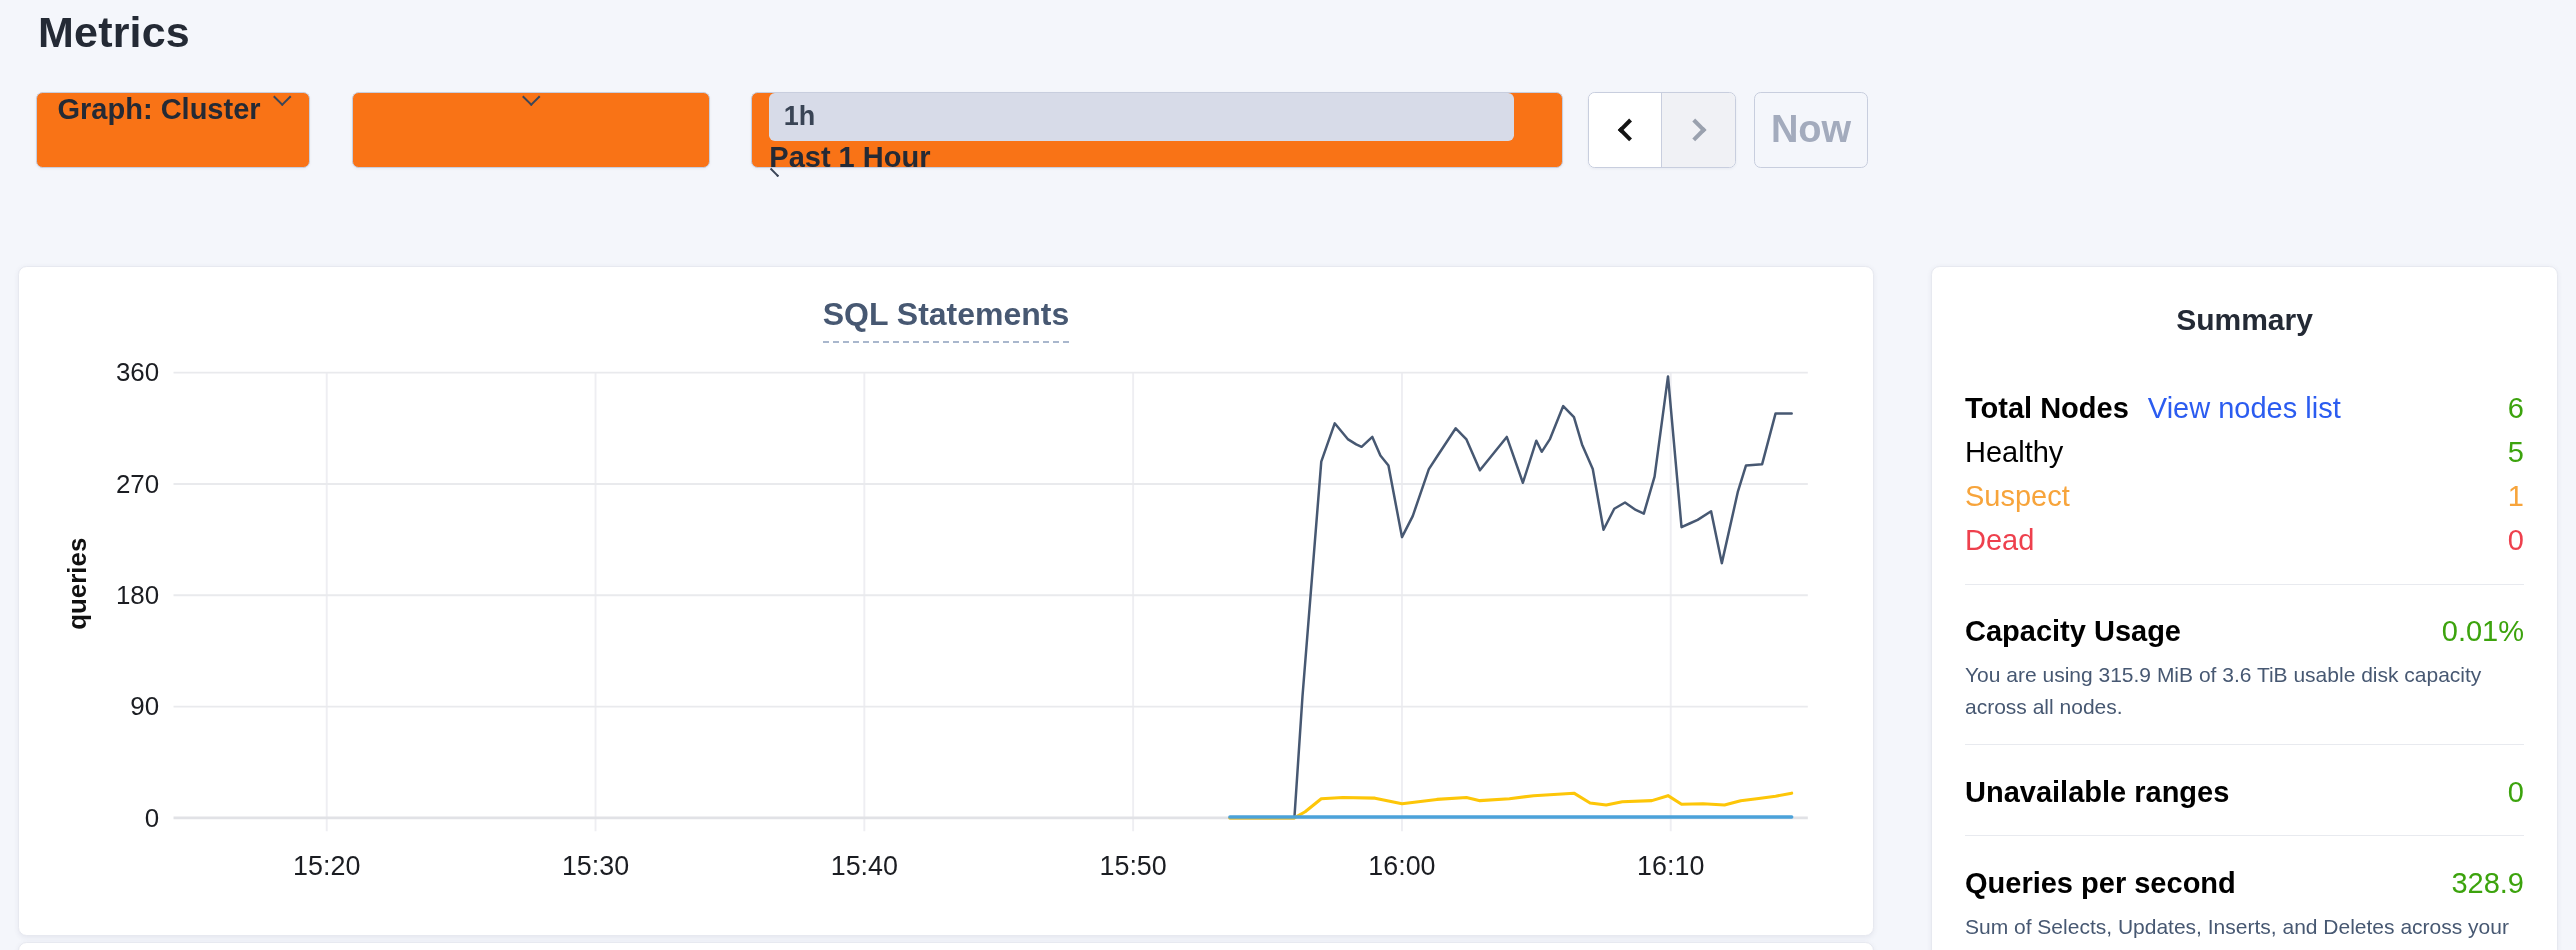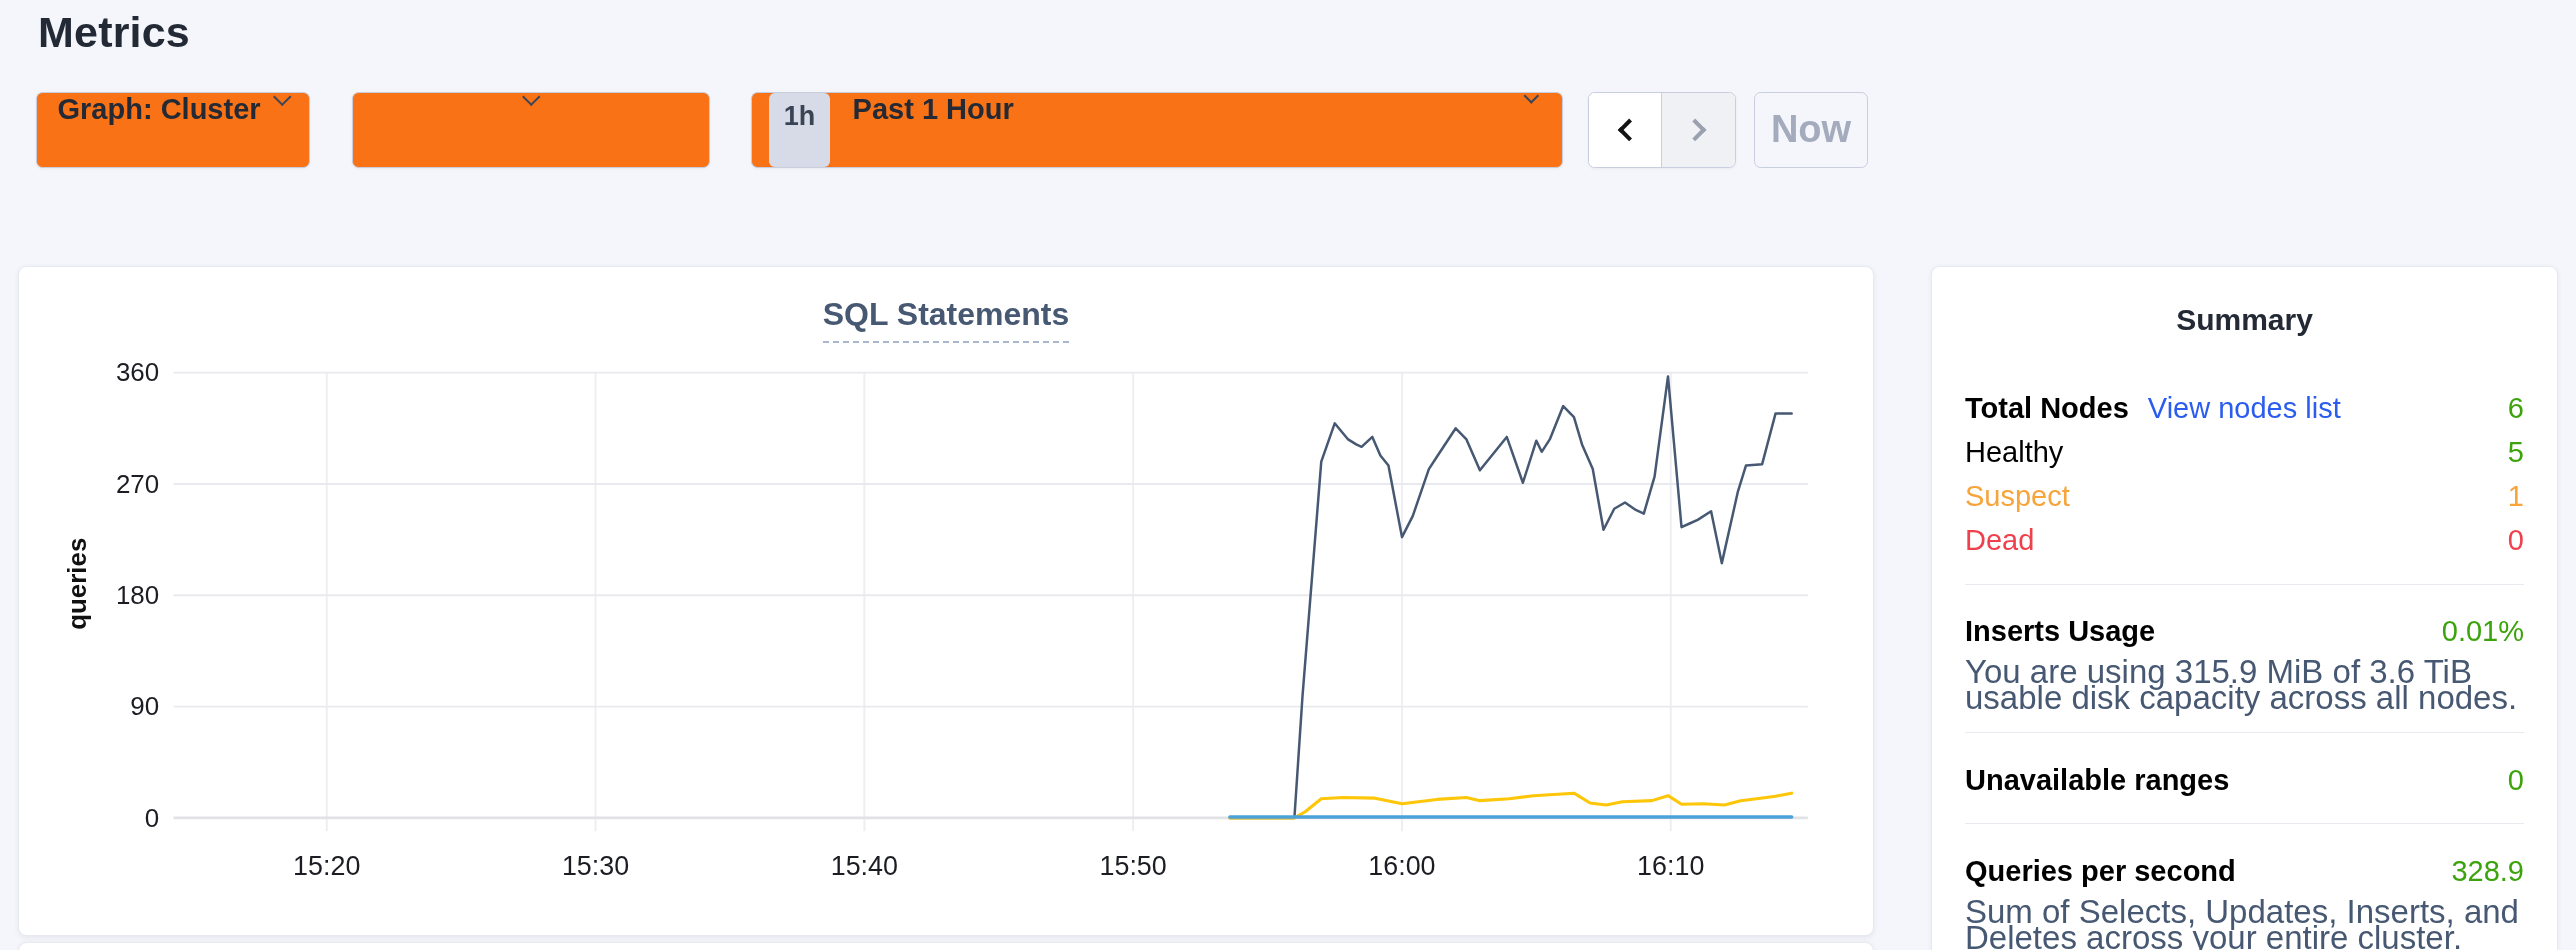--- a/index.html
+++ b/index.html
@@ -8,21 +8,21 @@
 
   .page-title { padding: 7.7px 0 0 38px; font-size: 43px; font-weight: 600; color: #242a35; letter-spacing: 0.2px; }
 
   
   .controls { display: flex; align-items: stretch; margin: 35px 0 0 18px; height: 76px; }
   .ctl { background: #f97316; border: 1.9px solid #c8cede; border-radius: 6.7px; display: flex; justify-content: center; color: #242a35; box-shadow: 0 1px 2.9px rgba(40,50,80,0.06); cursor: pointer; margin-left: 18px; }
   .dropdown { font-size: 29px; font-weight: 700; gap: 15.4px; }
   .dd-graph { width: 274px; margin-right: 24px; }
   .dd-dash  { width: 358px; margin-right: 23px; }
   .chev { display: inline-block; width: 12.5px; height: 12.5px; border-right: 2.9px solid #3c4658; border-bottom: 2.9px solid #3c4658; transform: rotate(45deg) translate(-1.9px,-1.9px); }
-  .timepicker { width: 812px; justify-content: flex-start; padding: 0 25px 0 17.3px; margin-right: 25px; }
+  .timepicker { width: 812px; justify-content: flex-start; padding: 0 25px 0 17.3px; margin-right: 25px; flex-direction: column; }
   .tp-badge { background: #d7dbe8; color: #394455; font-size: 27px; font-weight: 700; border-radius: 5.8px; padding: 8.6px 14.4px; margin-right: 23px; }
   .tp-label { font-size: 29px; font-weight: 600; color: #242a35; flex: 1; text-align: left; }
   .tp-chev { width: 10.6px; height: 10.6px; border-width: 2.4px; border-color: #3c4658; }
   .pager { display: flex; border: 1.9px solid #c8cede; border-radius: 6.7px; overflow: hidden; margin-right: 18px; box-shadow: 0 1px 2.9px rgba(40,50,80,0.06); }
   .pager-btn { width: 73px; display: flex; align-items: center; justify-content: center; cursor: pointer; }
   .pager-prev { background: #fff; border-right: 1.9px solid #c8cede; }
   .pager-next { background: #f0f1f5; }
   .arrow { display: inline-block; width: 16.3px; height: 16.3px; }
   .arrow-left  { border-left: 4.8px solid #141414; border-bottom: 4.8px solid #141414; transform: rotate(45deg); margin-left: 7.7px; }
   .arrow-right { border-right: 4.8px solid #9aa1ae; border-top: 4.8px solid #9aa1ae; transform: rotate(45deg); margin-right: 7.7px; }
@@ -40,21 +40,21 @@
 
   
   .summary-card { width: 627px; height: 777px; padding: 0 33px; }
   .summary-title { margin-top: 36px; text-align: center; font-size: 30px; font-weight: 700; color: #242a35; }
   .sum-rows { margin-top: 50px; }
   .sum-row { display: flex; align-items: center; height: 44px; font-size: 29px; }
   .sum-label-bold { font-weight: 700; color: #000000; }
   .sum-link { margin-left: 19px; font-weight: 400; text-decoration: none; font-size: 29px; }
   .sum-value { margin-left: auto; font-weight: 400; }
   .divider { border: none; border-top: 1.9px solid #e8eaef; margin: 21px 0 25px 0; }
-  .sum-desc { margin-top: 5.8px; font-size: 33px; line-height: 26px; color: #475872; }
+  .sum-desc { margin-top: 5.8px; font-size: 21px; line-height: 32px; color: #475872; }
 </style>
 </head>
 <body>
 
 <div class="page">
 
   <h1 class="page-title">Metrics</h1>
 
   <div class="controls">
     <div class="ctl dropdown dd-graph">
@@ -137,21 +137,21 @@
         </div>
         <div class="sum-row">
           <span style="color: rgb(238, 64, 77);">Dead</span>
           <span class="sum-value" style="color: rgb(238, 64, 77);">0</span>
         </div>
       </div>
 
       <hr class="divider">
 
       <div class="sum-row">
-        <span class="sum-label-bold">Inserts Usage</span>
+        <span class="sum-label-bold">Capacity Usage</span>
         <span class="sum-value" style="color: rgb(60, 163, 13);">0.01%</span>
       </div>
       <p class="sum-desc">You are using 315.9 MiB of 3.6 TiB usable disk capacity across all nodes.</p>
 
       <hr class="divider">
 
       <div class="sum-row">
         <span class="sum-label-bold">Unavailable ranges</span>
         <span class="sum-value" style="color: rgb(60, 163, 13);">0</span>
       </div>

